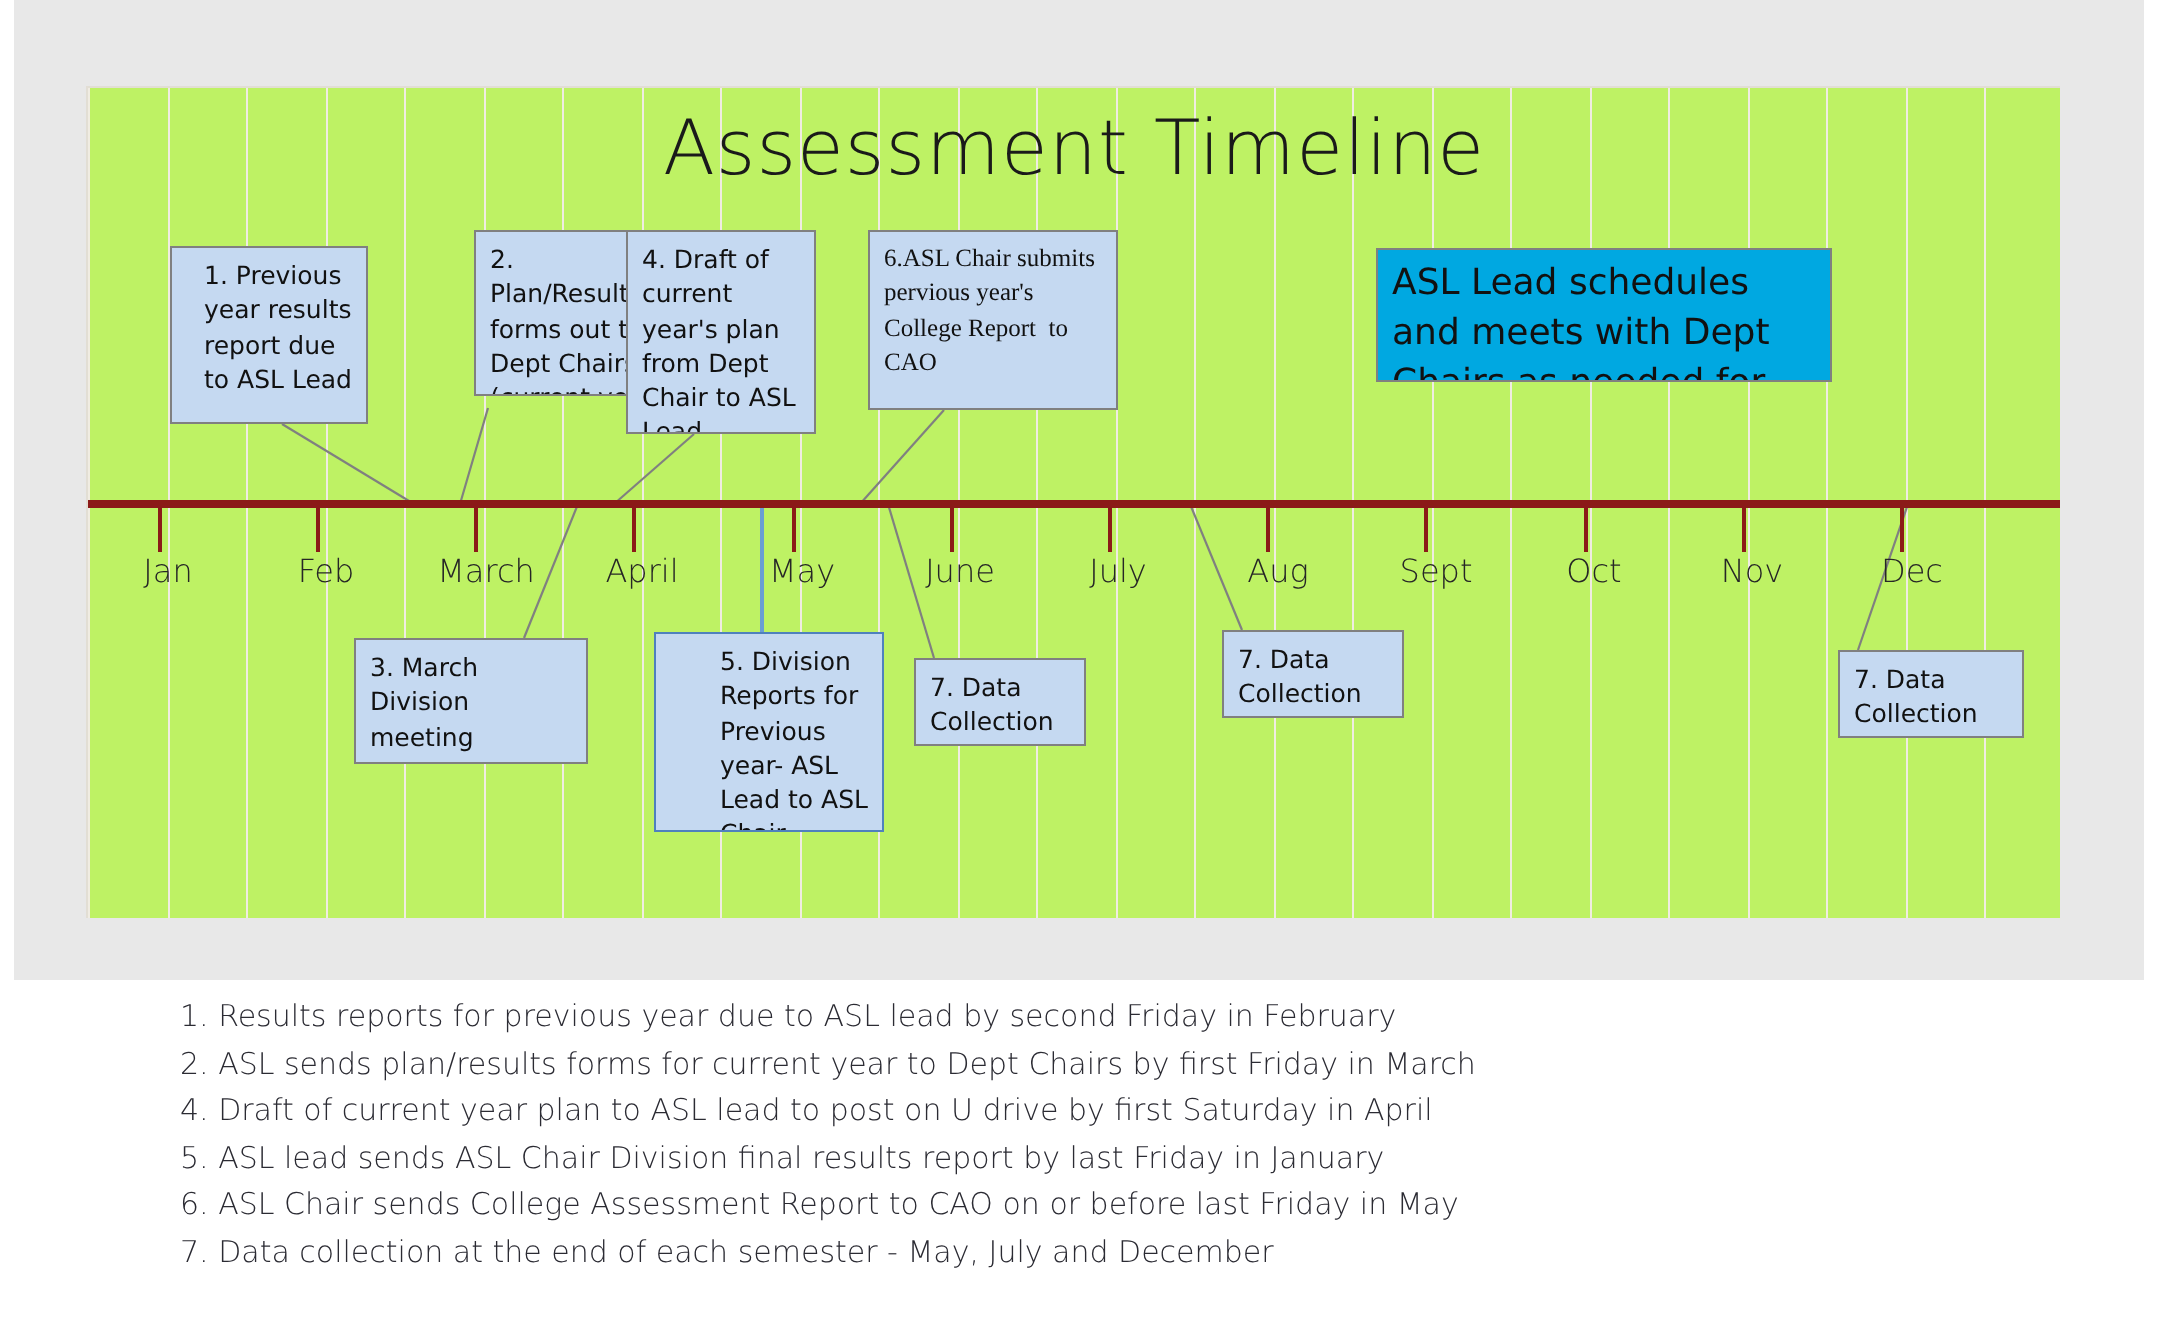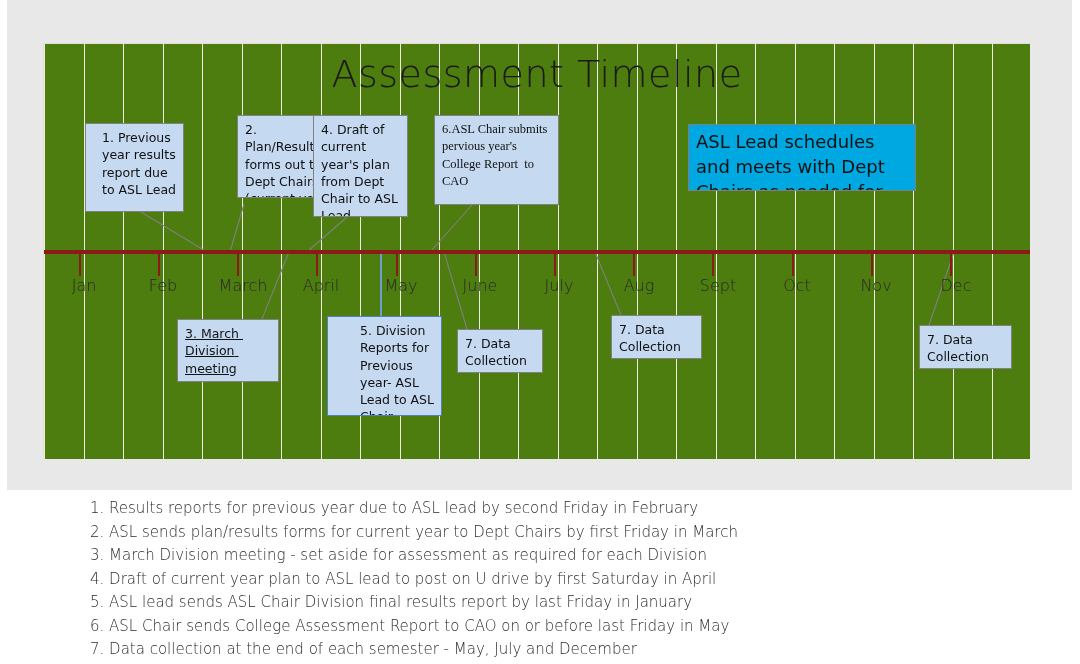--- a/index.html
+++ b/index.html
@@ -30,21 +30,21 @@
     background: #e8e8e8;
   }
 
   
   .chart-panel {
     position: absolute;
     left: 43px;
     top: 43px;
     width: 986px;
     height: 415px;
-    background: #4d7c0f;
+    background: #bef264;
     border-top: 1px solid #e2ded4;
     border-left: 1px solid #e2ded4;
     overflow: hidden;
   }
 
   .gridlines {
     position: absolute;
     inset: 0;
     pointer-events: none;
   }
@@ -225,32 +225,31 @@
         <div class="month-label" style="left: 832px;">Nov</div>
         <div class="month-label" style="left: 912px;">Dec</div>
       </div>
 
     <div id="callout-layer">
         <div class="callout" style="left: 41px; top: 79px; width: 99px; height: 89px; padding-left: 16px;">1. Previous year results report due to ASL Lead</div>
         <div class="callout" style="left: 155px; top: 71px; width: 106px; height: 83px; margin-left: 38px;">2. Plan/Results forms out to Dept Chairs (current year)</div>
         <div class="callout" style="left: 269px; top: 71px; width: 95px; height: 102px;">4. Draft of current year's plan from Dept Chair to ASL Lead</div>
         <div class="callout" style="left: 390px; top: 71px; width: 125px; height: 90px; font-family: Liberation Serif, serif;">6.ASL Chair submits pervious year's College Report  to CAO</div>
         <div class="callout cyan" style="left: 644px; top: 80px; width: 228px; height: 67px;">ASL Lead schedules and meets with Dept Chairs as needed for each Division.</div>
-        <div class="callout" style="left: 133px; top: 275px; width: 102px; height: 63px; text-decoration: underline;">3. March Division meeting</div>
+        <div class="callout" style="left: 133px; top: 275px; width: 117px; height: 63px;">3. March Division meeting</div>
         <div class="callout blue-border" style="left: 283px; top: 272px; width: 115px; height: 100px;">5. Division Reports for Previous year- ASL Lead to ASL Chair</div>
         <div class="callout" style="left: 413px; top: 285px; width: 86px; height: 44px;">7. Data Collection</div>
         <div class="callout" style="left: 567px; top: 271px; width: 91px; height: 44px;">7. Data Collection</div>
         <div class="callout" style="left: 875px; top: 281px; width: 93px; height: 44px;">7. Data Collection</div>
       </div>
 
   </div>
 
   <div class="legend" id="legend">
       <div class="legend-item">1. Results reports for previous year due to ASL lead by second Friday in February</div>
       <div class="legend-item">2. ASL sends plan/results forms for current year to Dept Chairs by first Friday in March</div>
-      <div class="legend-item">3. March Division meeting - set aside for assessment as required for each Division</div>
       <div class="legend-item">4. Draft of current year plan to ASL lead to post on U drive by first Saturday in April</div>
       <div class="legend-item">5.  ASL lead sends ASL Chair Division final results report by last Friday in January</div>
       <div class="legend-item">6. ASL Chair sends College Assessment Report to CAO on or before last Friday in May</div>
       <div class="legend-item">7. Data collection at the end of each semester - May, July and December</div>
     </div>
 
 </div>
 
 </body></html>

